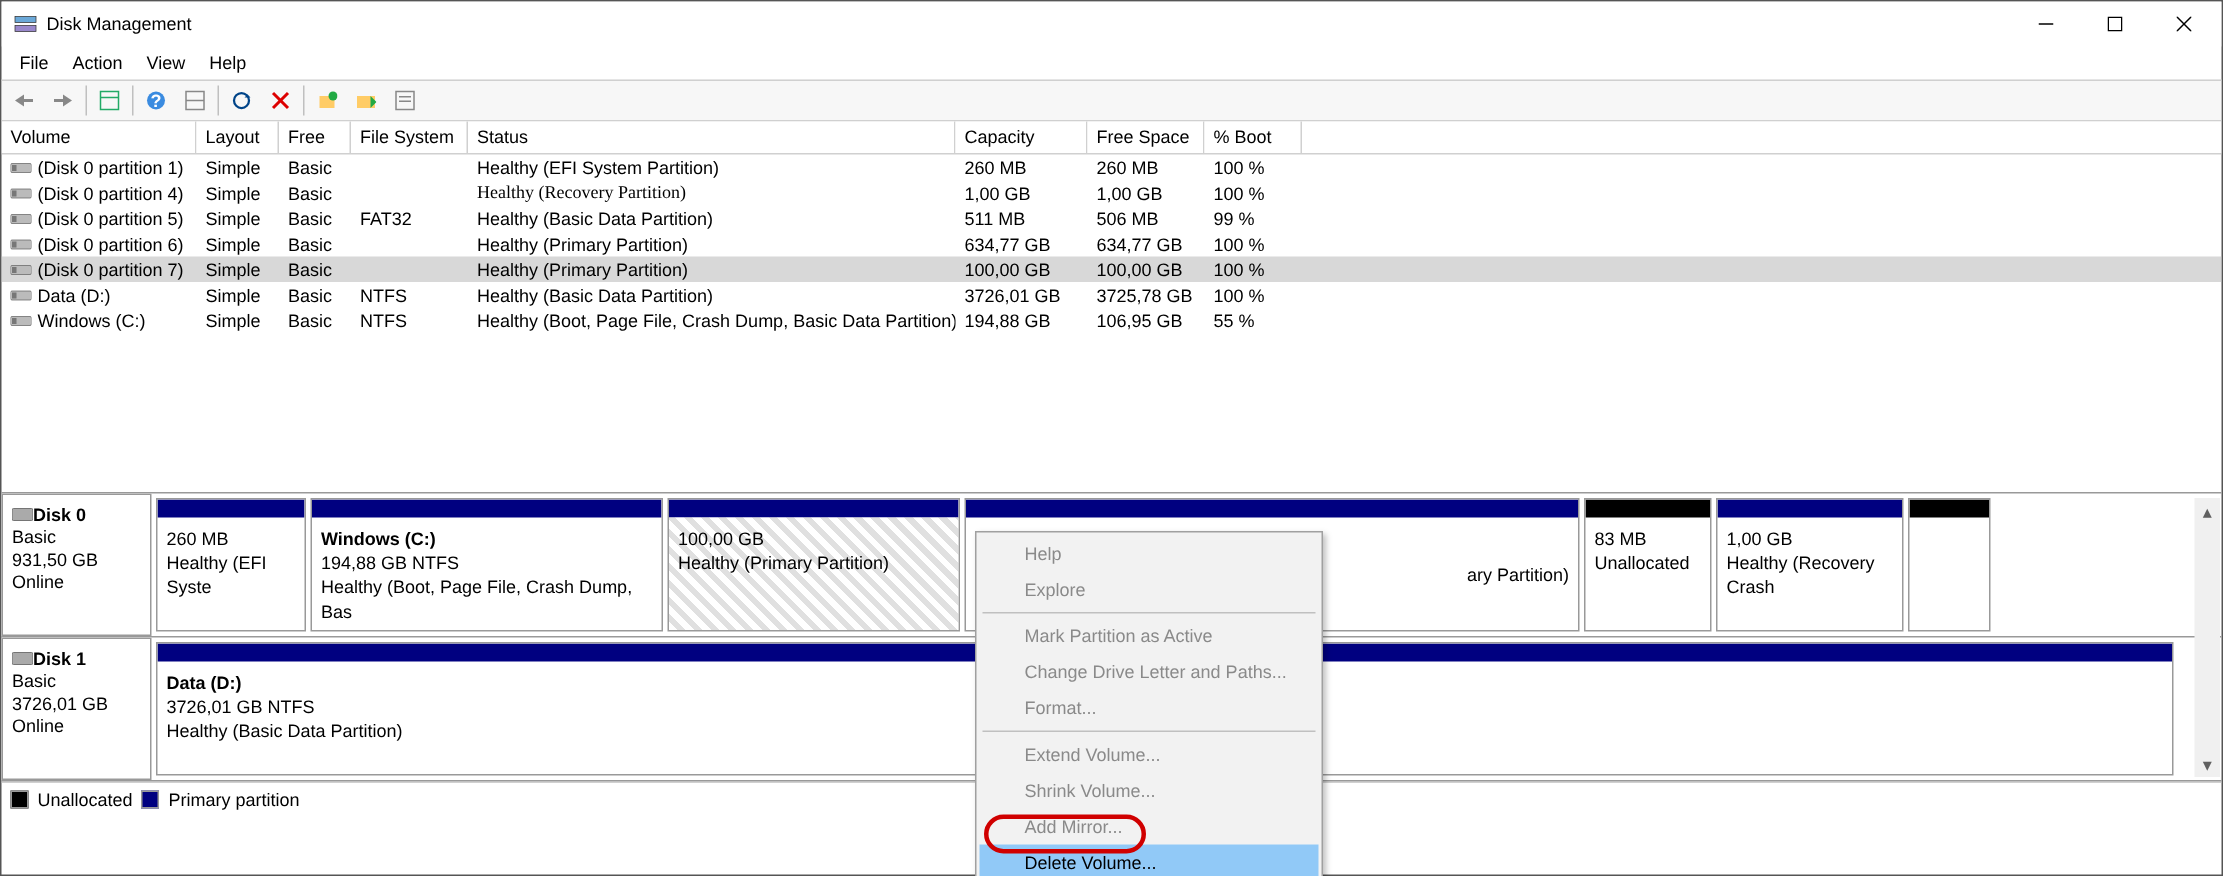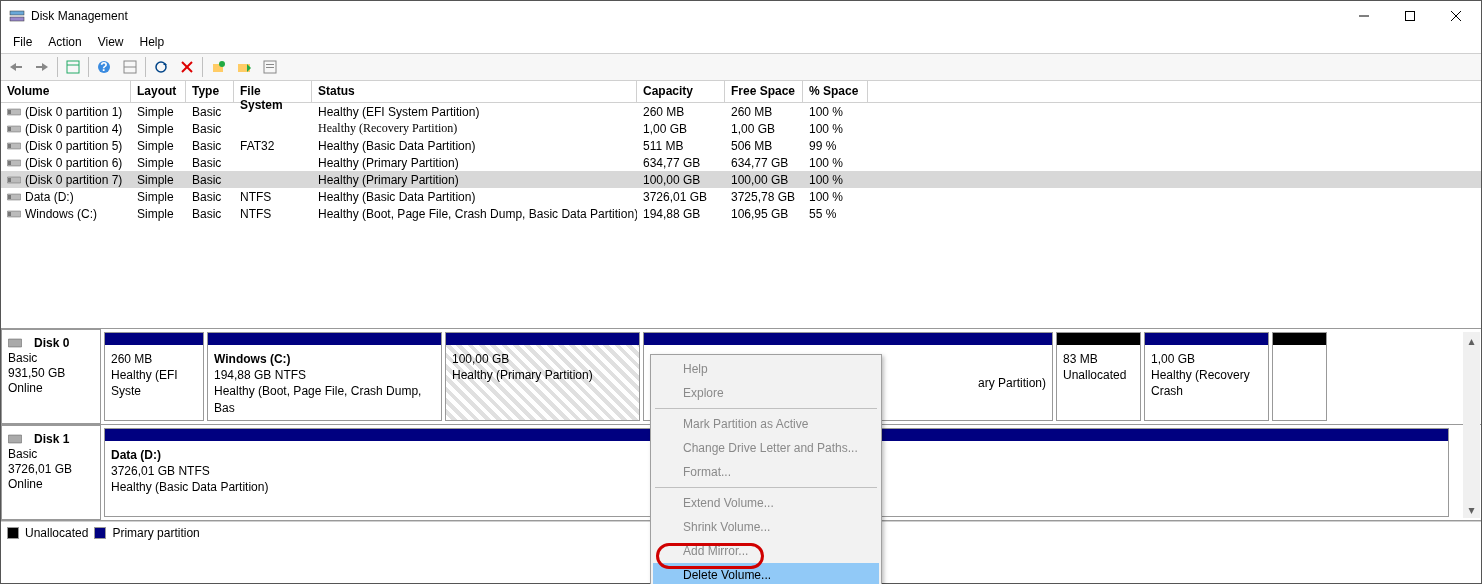--- a/index.html
+++ b/index.html
@@ -7,31 +7,31 @@
 .titlebar { height: 30px; display: flex; align-items: center; padding: 0 2px; background: #fff; }
 .titlebar .app-icon { width: 16px; height: 16px; margin: 0 6px; display: inline-flex; }
 .titlebar .title { flex: 1; font-size: 12px; }
 .titlebar .win-controls { display: flex; }
 .titlebar .win-btn { width: 46px; height: 30px; display: flex; align-items: center; justify-content: center; cursor: default; }
 .menubar { height: 22px; display: flex; align-items: center; padding: 0 4px; }
 .menubar .menu-item { padding: 2px 8px; cursor: default; }
 .toolbar { height: 28px; border-top: 1px solid #d0d0d0; border-bottom: 1px solid #d0d0d0; display: flex; align-items: center; padding: 0 4px; gap: 4px; background: #f7f7f7; }
 .toolbar .tool-btn { width: 22px; height: 22px; display: flex; align-items: center; justify-content: center; cursor: default; }
 .toolbar .sep { width: 1px; height: 20px; background: #c0c0c0; }
-.grid-header { display: flex; height: 22px; border-bottom: 1px solid #d0d0d0; font-weight: bold; }
+.grid-header { display: flex; height: 22px; border-bottom: 1px solid #d0d0d0; }
 .grid-header .col { border-right: 1px solid #d0d0d0; padding: 3px 6px; background: #fff; position: relative; }
 .grid-body { overflow: auto; }
 .grid-row { display: flex; height: 17px; align-items: center; }
 .grid-row.selected { background: #d8d8d8; }
 .grid-row .cell { padding: 0 6px; white-space: nowrap; overflow: hidden; }
 .vol-icon { width: 14px; height: 10px; display: inline-block; margin-right: 4px; vertical-align: middle; }
 .graphical-area { border-top: 1px solid #999; display: flex; flex-direction: column; }
 .disk-row { display: flex; border-bottom: 1px solid #999; }
 .disk-label { width: 100px; border: 1px solid #999; padding: 6px; background: #fff; }
-.disk-label .name { font-weight: bold; display: flex; align-items: center; gap: 12px; }
+.disk-label .name { font-weight: bold; display: flex; align-items: center; gap: 0; }
 .disk-label div { margin-bottom: 1px; }
 .partitions { flex: 1; display: flex; gap: 3px; padding: 3px; }
 .part { border: 1px solid #999; display: flex; flex-direction: column; overflow: hidden; }
 .part-header { height: 12px; flex-shrink: 0; }
 .part-header.primary { background: #000080; }
 .part-header.unalloc { background: #000; }
 .part-body { padding: 6px; flex: 1; line-height: 1.35; overflow: hidden; }
 .part-body .name { font-weight: bold; }
 .part.hatched .part-body { background: repeating-linear-gradient(45deg, #fff, #fff 4px, #e0e0e0 4px, #e0e0e0 8px); }
 .legend { height: 22px; display: flex; align-items: center; padding: 0 6px; gap: 6px; border-top: 1px solid #d0d0d0; }
@@ -147,26 +147,26 @@
         <rect x="1" y="1" width="12" height="12" fill="none" stroke="#888"></rect>
         <rect x="3" y="4" width="8" height="1" fill="#888"></rect>
         <rect x="3" y="7" width="8" height="1" fill="#888"></rect>
       </svg>
     </div>
 </div>
 
 <div class="grid-header">
   <div class="col" style="width:130px">Volume</div>
   <div class="col" style="width:55px">Layout</div>
-  <div class="col" style="width:48px">Type</div>
+  <div class="col" style="width:48px">Free</div>
   <div class="col" style="width:78px">File System</div>
   <div class="col" style="width:325px">Status</div>
   <div class="col" style="width:88px">Capacity</div>
   <div class="col" style="width:78px">Free Space</div>
-  <div class="col" style="width:65px">% Space</div>
+  <div class="col" style="width:65px">% Boot</div>
   <div class="col" style="flex:1;border-right:none"></div>
 </div>
 
 <div class="grid-body" id="grid-body" style="height:225px">
     <div class="grid-row">
       <div class="cell" style="width: 130px;"><svg class="vol-icon" viewBox="0 0 14 10">
           <rect x="0" y="2" width="14" height="6" rx="1" fill="#bbb" stroke="#666" stroke-width="0.5"></rect>
           <rect x="1" y="3" width="3" height="4" fill="#777"></rect>
         </svg>(Disk 0 partition 1)</div>
       <div class="cell" style="width: 55px;">Simple</div>

